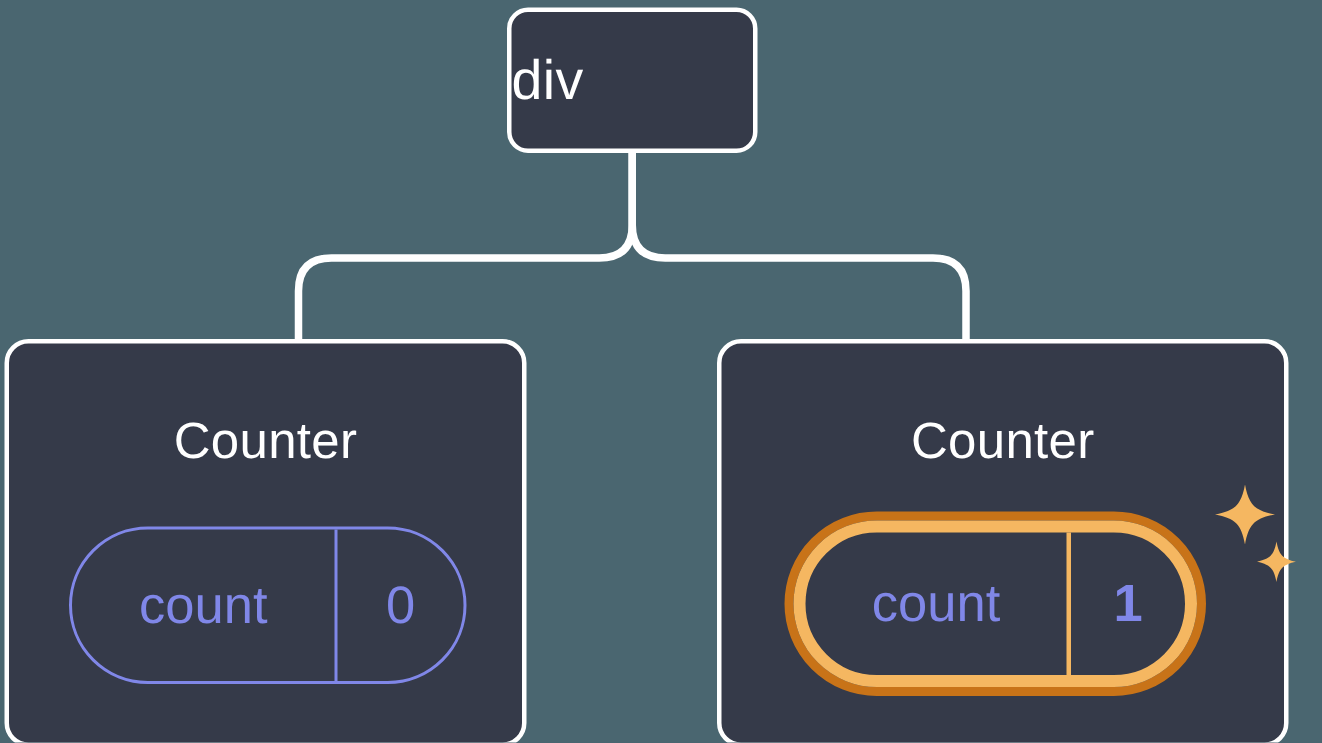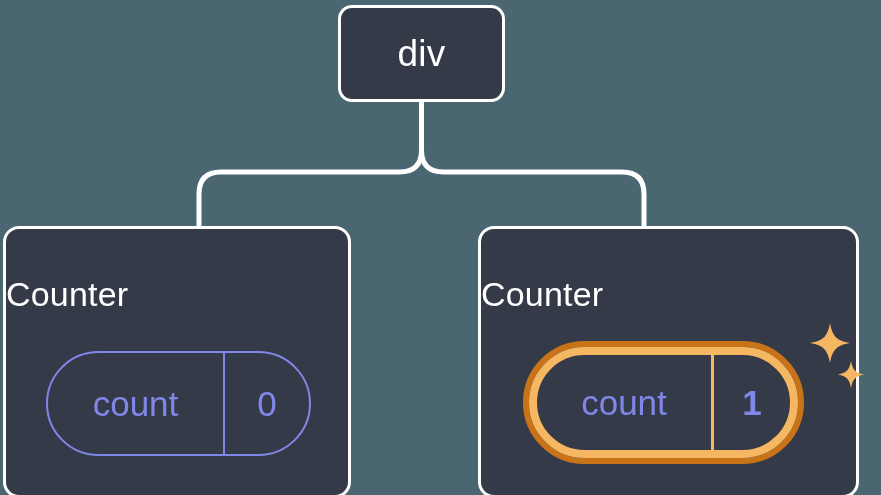--- a/index.html
+++ b/index.html
@@ -39,21 +39,21 @@
     border-radius: 16px;
   }
   #node-div {
     left: 338px;
     top: 5px;
     width: 167px;
     height: 97px;
     border-radius: 14px;
     display: flex;
     align-items: center;
-    justify-content: center;
+    justify-content: flex-start;
   }
   #node-div .node-title {
     color: #ffffff;
     font-size: 37px;
     font-weight: 400;
     letter-spacing: 0.3px;
     line-height: 1;
   }
 
   #node-counter-left {
@@ -67,21 +67,21 @@
     top: 226px;
     width: 381px;
     height: 272px;
   }
 
   .node-title-child {
     position: absolute;
     left: 0;
     right: 0;
     top: 48px;
-    text-align: left;
+    text-align: center;
     color: #ffffff;
     font-size: 34px;
     font-weight: 400;
     letter-spacing: 0.2px;
     line-height: 1;
   }
 
   
   .pill {
     position: absolute;

